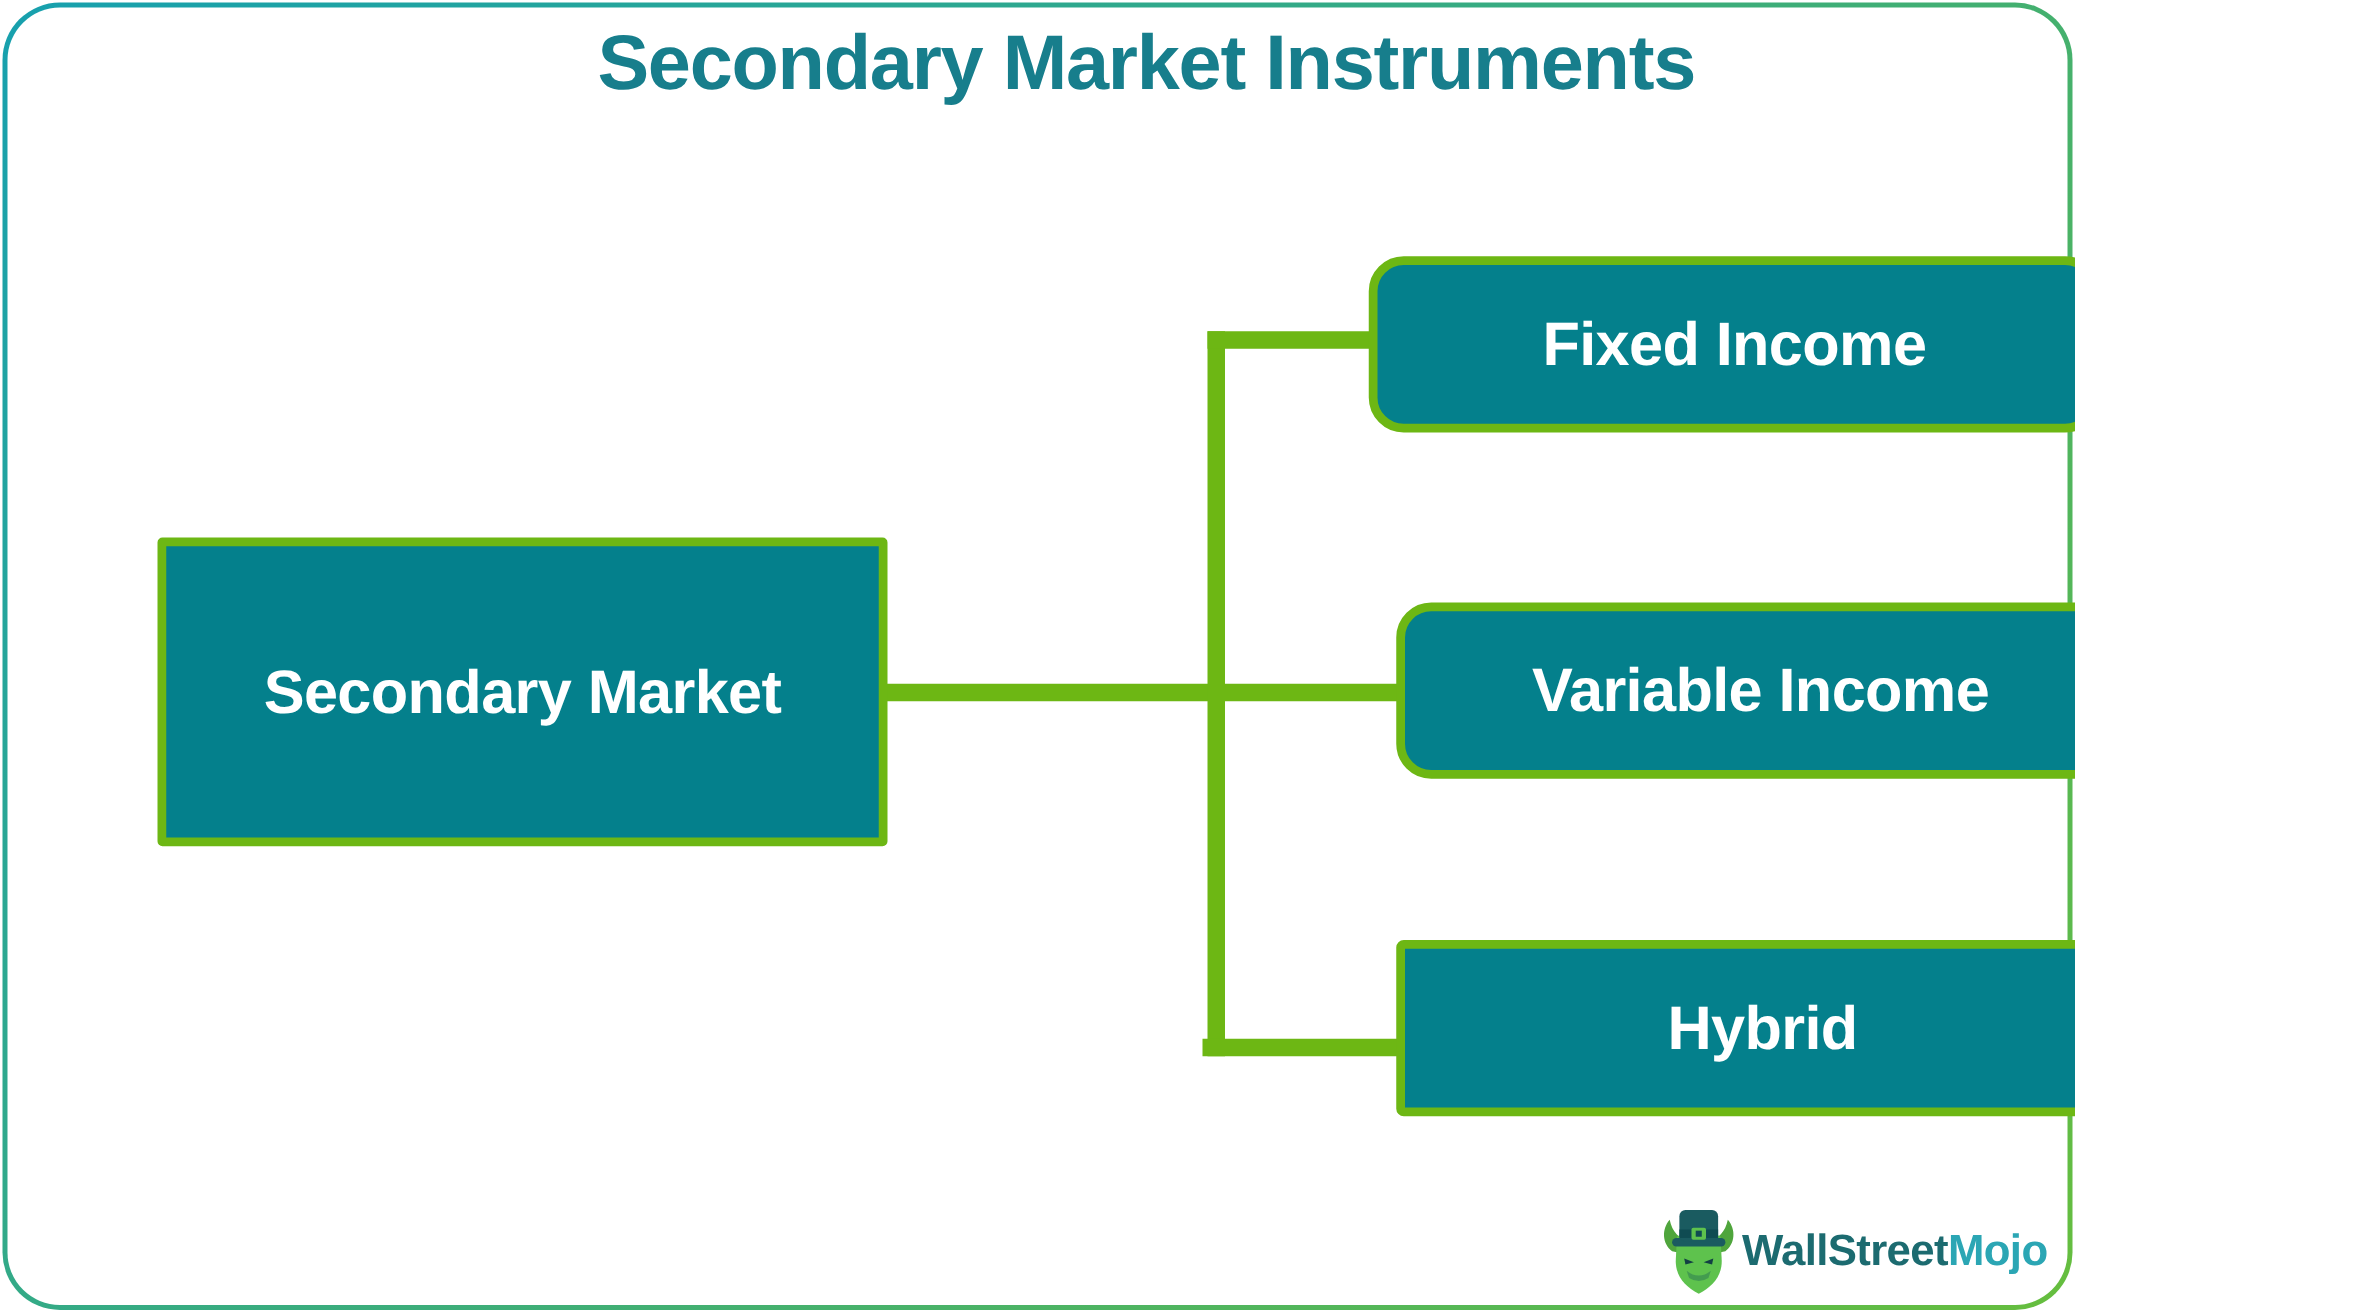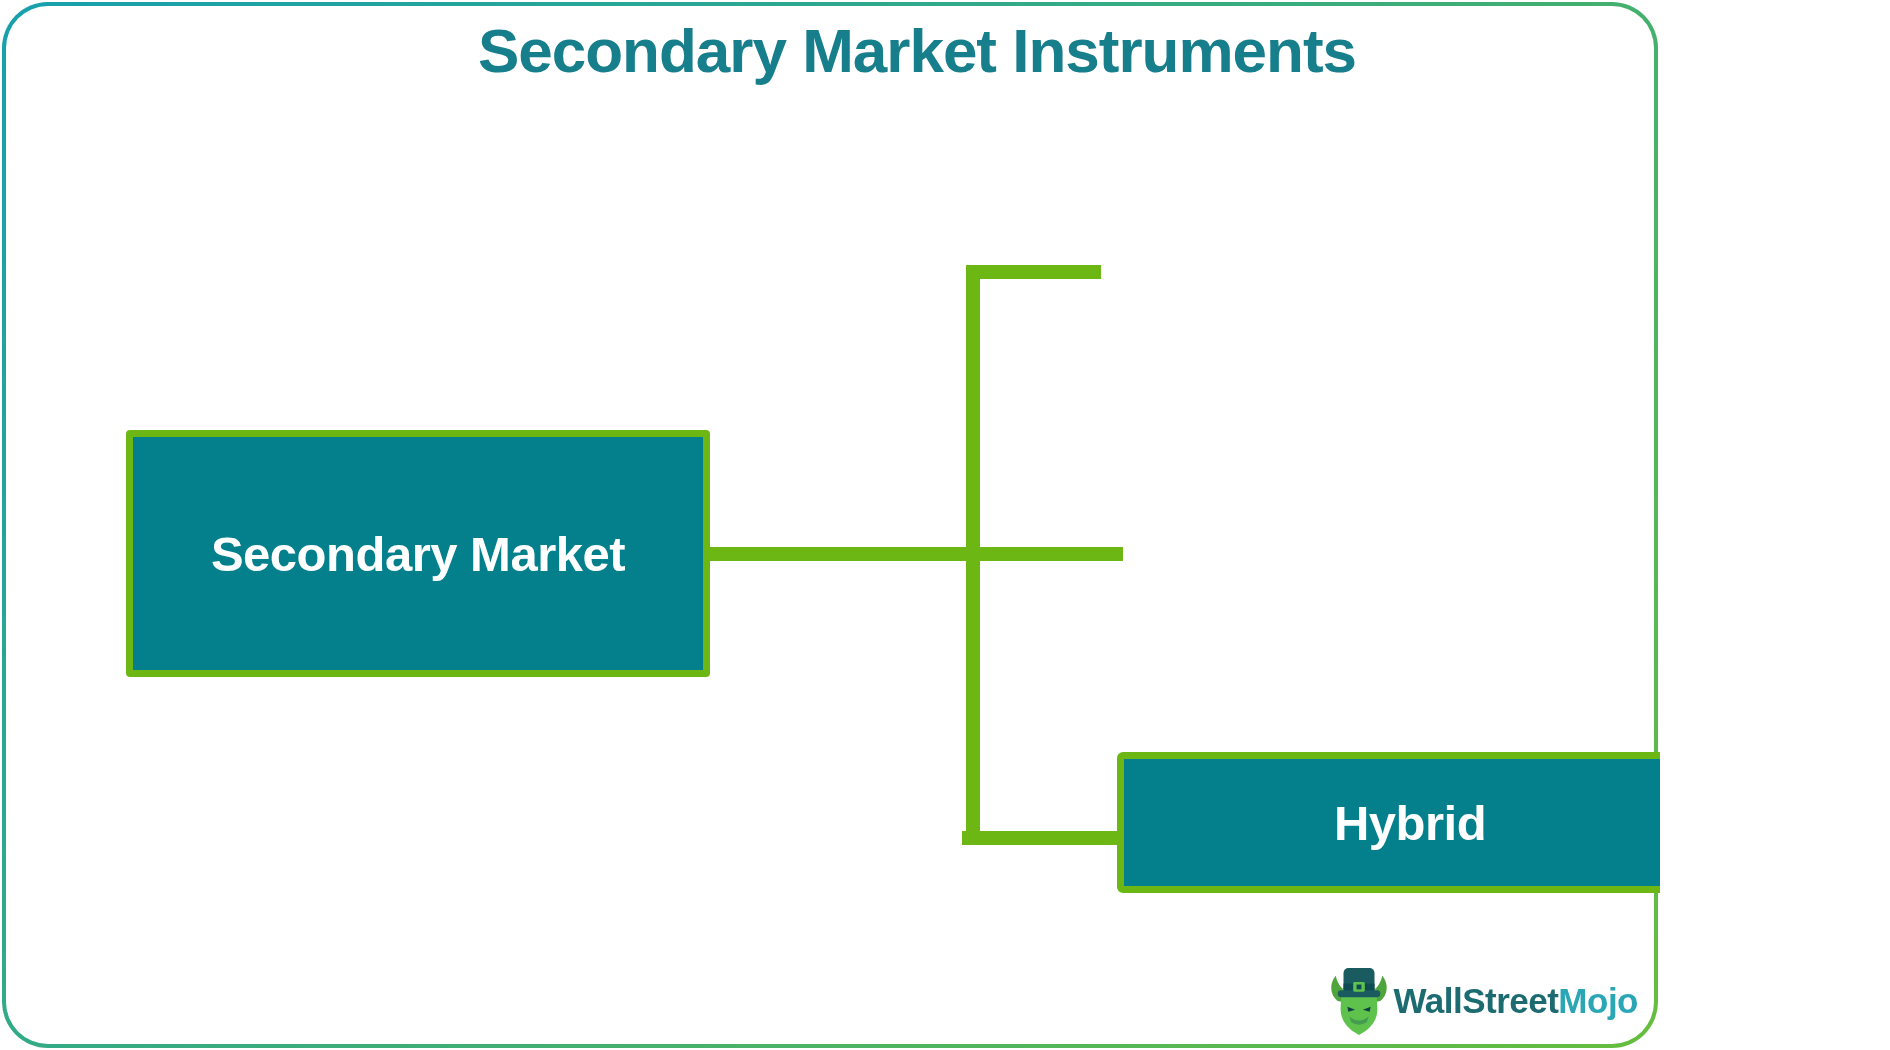--- a/index.html
+++ b/index.html
@@ -98,21 +98,27 @@
 
   <div class="line line-main"></div>
   <div class="line line-spine"></div>
   <div class="line line-branch-top"></div>
   <div class="line line-branch-bot"></div>
 
   <div class="node node-root">
     <span>Secondary Market</span>
   </div>
 
+  <div class="node node-fixed">
+    <span>Fixed Income</span>
+  </div>
 
+  <div class="node node-variable">
+    <span>Variable Income</span>
+  </div>
 
   <div class="node node-hybrid">
     <span>Hybrid</span>
   </div>
 
   <div class="logo">
     <span>
       <svg viewBox="0 0 64 72" width="62" height="70" aria-hidden="true">
 
         <path d="M10,36 C2,30 1,18 8,10 C10,20 16,26 24,28 L20,38 Z" fill="#4FA53C"></path>

